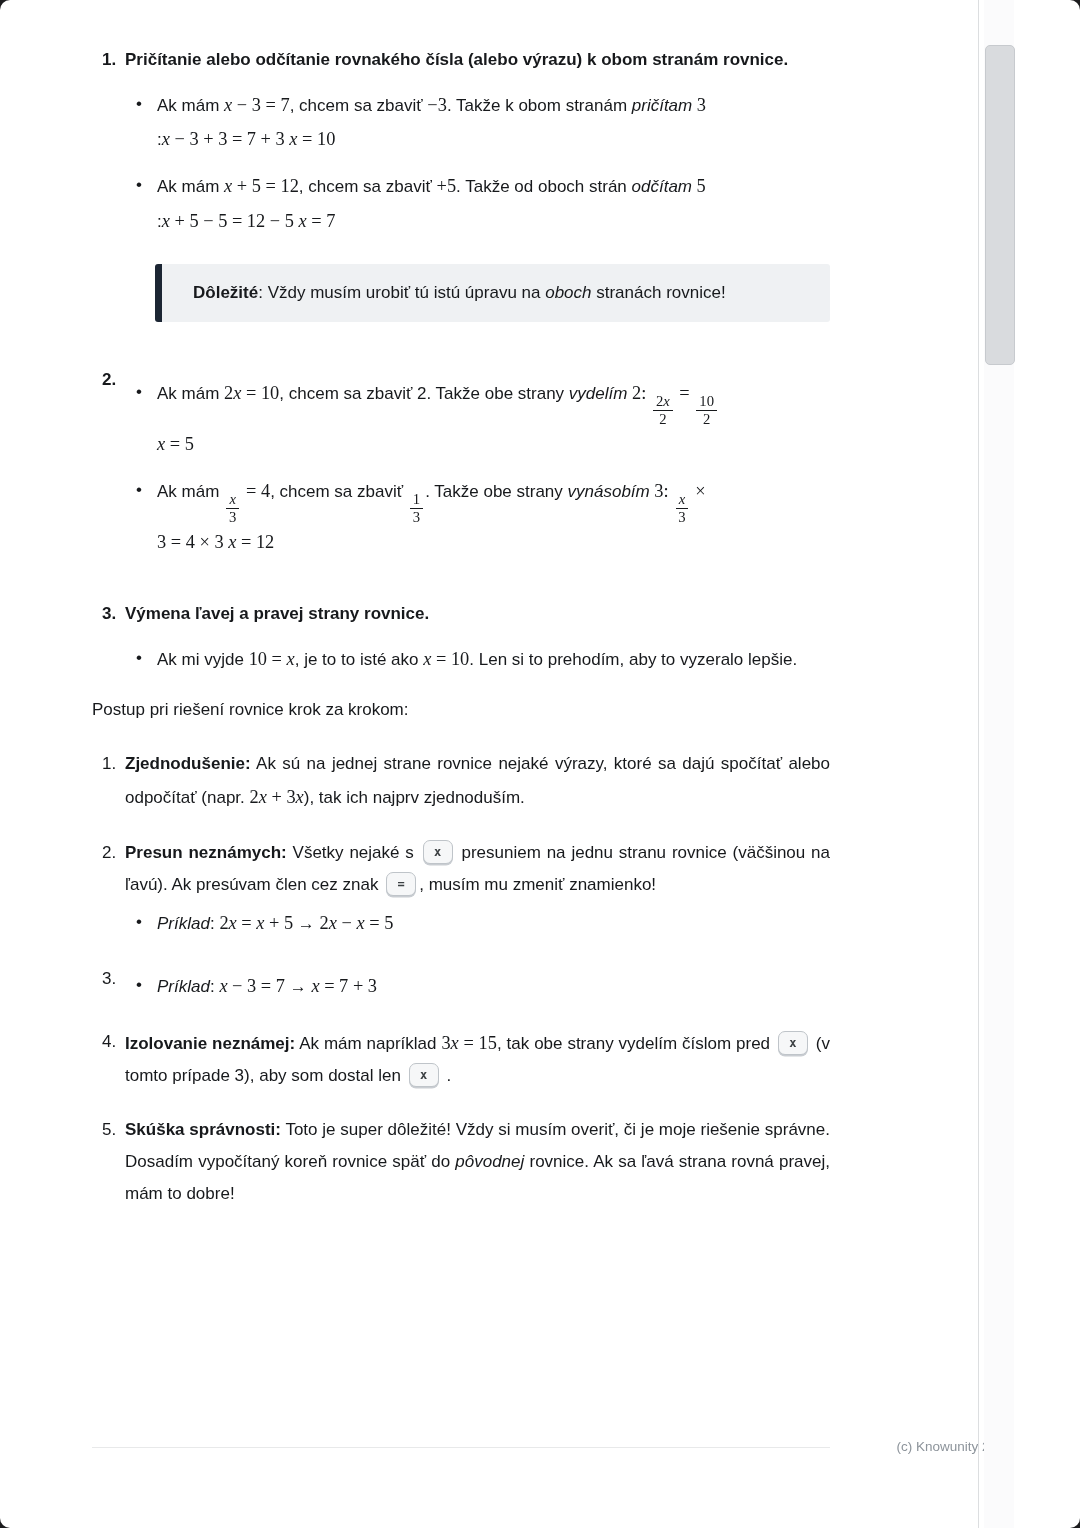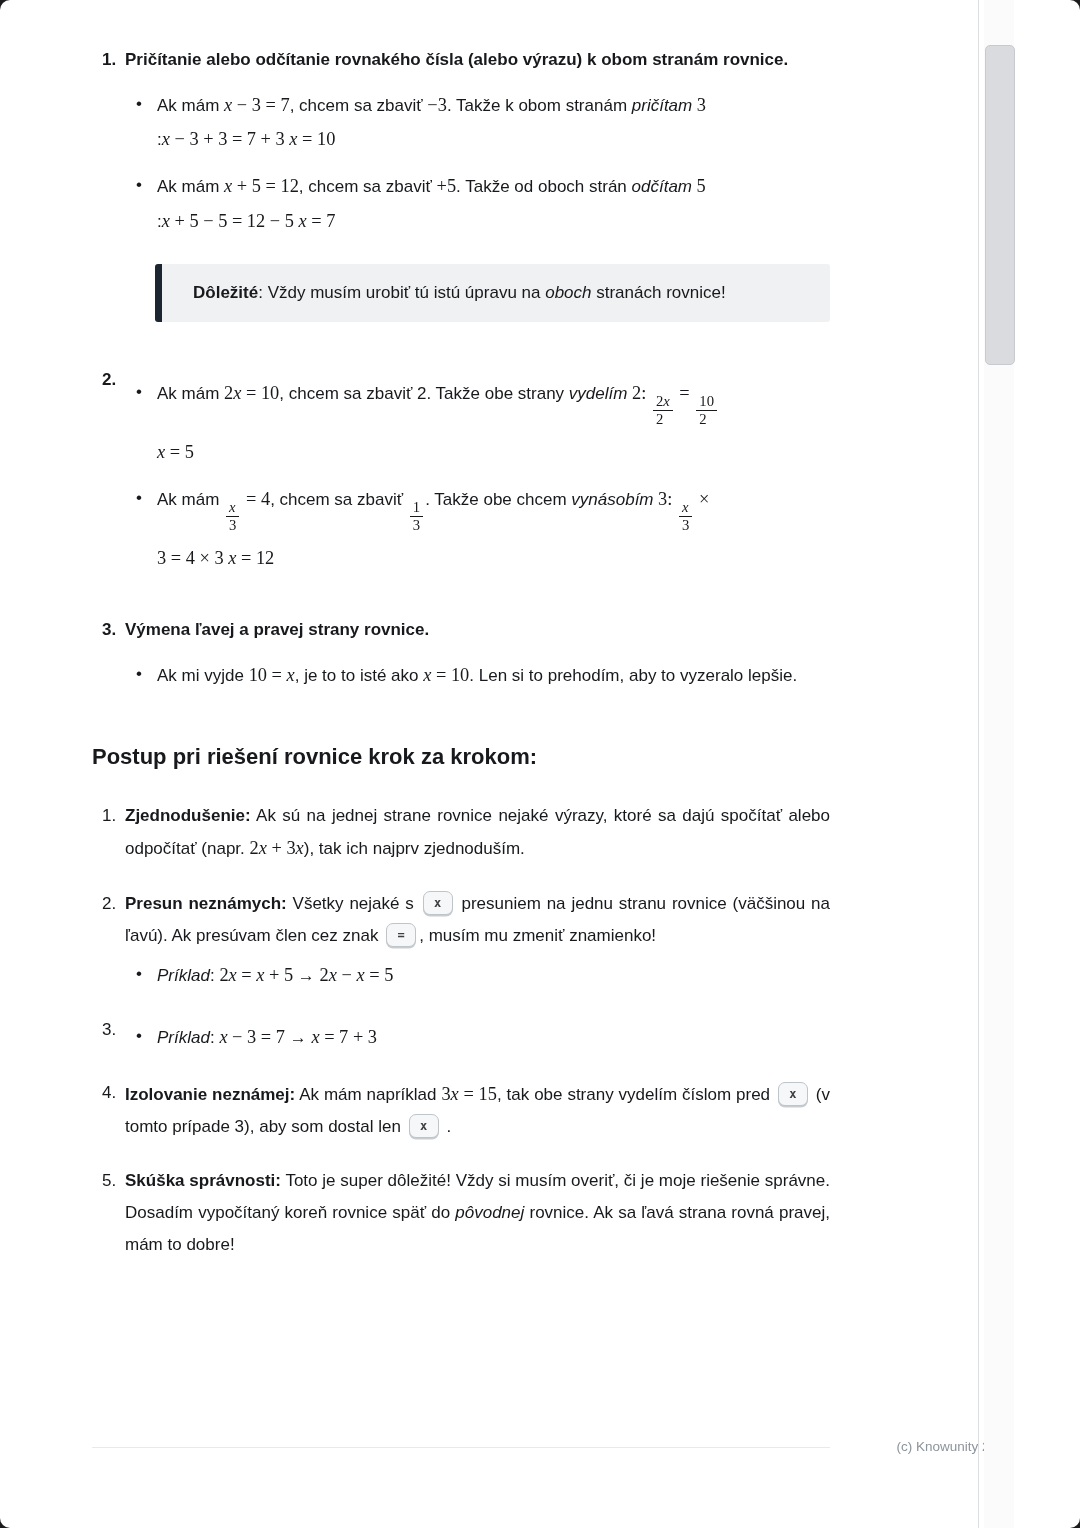--- a/index.html
+++ b/index.html
@@ -26,40 +26,40 @@
   .callout{
     margin:26px 0 4px 30px;
     background:var(--callout-bg,#eff1f3);
     border-left:7px solid var(--callout-border,#1c2633);
     border-radius:3px;
     padding:13px 26px 13px 31px;
     text-align:justify;
   }
   .callout p{margin:0;}
   
-  .subtitle{margin:44px 0 0 0;font-weight:700;font-size:22px;}
+  .subtitle{margin:18px 0 0 0;font-weight:400;font-size:17px;}
   .step{margin-top:22px;}
   .example{display:flex;margin-top:6px;}
   
   .seg-b{font-weight:700;}
   .seg-i{font-style:italic;}
   .seg-m{font-family:"Liberation Serif","DejaVu Serif",serif;font-size:1.08em;}
   .seg-v{font-family:"Liberation Serif","DejaVu Serif",serif;font-style:italic;font-size:1.08em;}
   .seg-c{
     display:inline-block;box-sizing:border-box;min-width:30px;margin:0 3px;
     padding:5px 8px;border:1px solid var(--chip-border,#bfc4c9);
     border-radius:7px;background:var(--chip-bg,#f6f7f8);
     box-shadow:0 1.5px 0 #c9cdd2;
     font-family:"DejaVu Sans Mono","Liberation Mono",monospace;
     font-weight:700;font-size:12px;line-height:1;text-align:center;
     color:#3c4043;vertical-align:2px;
   }
   .frac{
-    display:inline-flex;flex-direction:column;
-    vertical-align:-0.55em;font-size:0.8em;line-height:1.12;margin:8px 2px;
+    display:inline-flex;flex-direction:column;align-items:center;
+    vertical-align:-0.55em;font-size:0.8em;line-height:1.12;margin:0 2px;
   }
   .frac .fn{border-bottom:1px solid #17191c;padding:0 3px;}
   .frac .fd{padding:0 3px;}
   
   .divider{position:absolute;left:92px;top:1447px;width:738px;height:1px;background:var(--divider,#e8e9ea);}
   .watermark{position:absolute;top:1438px;right:68px;font-size:13.5px;line-height:1.4;color:var(--watermark,#8d949b);}
   
   .page-edge{position:absolute;top:0;bottom:0;left:978px;width:1px;background:#dcdee0;}
   .scroll-track{position:absolute;top:0;bottom:0;left:984px;width:30px;background:#fbfbfc;}
   .scroll-thumb{position:absolute;left:985px;top:45px;width:28px;height:318px;background:var(--scroll-thumb,#d9dbde);border:1px solid #c7cace;border-radius:5px;}
@@ -107,21 +107,21 @@
                   </span><br><span class="seg-v">x</span><span class="seg-m"> = 5</span></p>
             </div>
             <div class="bullet">
               <span class="dot">•</span>
               <p class="btext"><span class="seg-t">Ak mám </span><span class="frac">
                     <span class="fn"><span class="seg-v">x</span></span>
                     <span class="fd"><span class="seg-m">3</span></span>
                   </span><span class="seg-m"> = 4</span><span class="seg-t">, chcem sa zbaviť </span><span class="frac">
                     <span class="fn"><span class="seg-m">1</span></span>
                     <span class="fd"><span class="seg-m">3</span></span>
-                  </span><span class="seg-t">. Takže obe chcem </span><span class="seg-i">vynásobím</span><span class="seg-m"> 3: </span><span class="frac">
+                  </span><span class="seg-t">. Takže obe strany </span><span class="seg-i">vynásobím</span><span class="seg-m"> 3: </span><span class="frac">
                     <span class="fn"><span class="seg-v">x</span></span>
                     <span class="fd"><span class="seg-m">3</span></span>
                   </span><span class="seg-m"> ×</span><br><span class="seg-m">3 = 4 × 3 </span><span class="seg-v">x</span><span class="seg-m"> = 12</span></p>
             </div>
           </div>
         </div>
       </li>
 
       <li class="rule li-row">
         <span class="num">3.</span>

